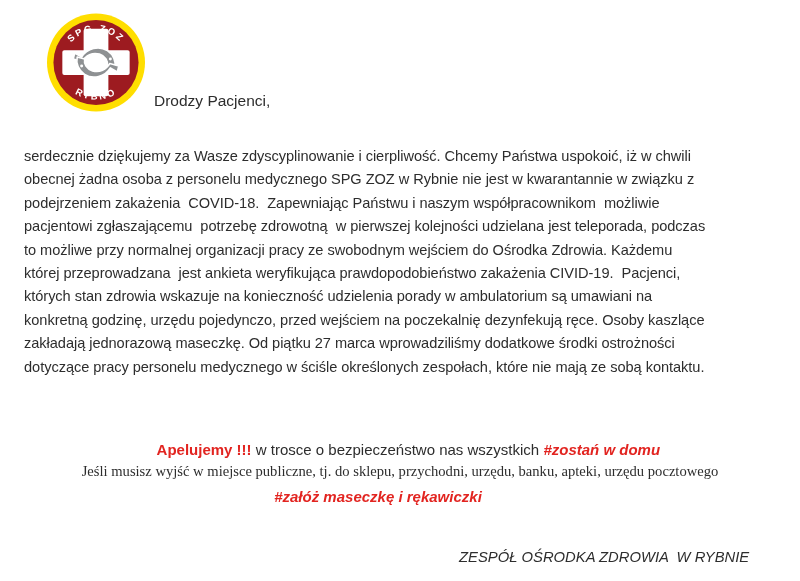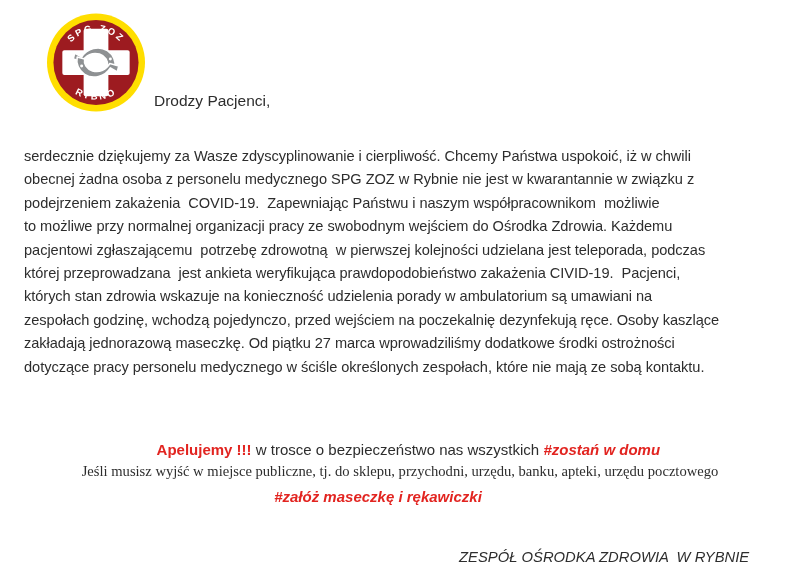--- a/index.html
+++ b/index.html
@@ -122,26 +122,26 @@
     <text font-size="9.5" font-weight="bold" fill="#ffffff" letter-spacing="2.2" font-family="Liberation Sans, sans-serif">
       <textPath href="#arc-bottom" startOffset="50%" text-anchor="middle">RYBNO</textPath>
     </text>
   </svg>
 
   <div class="greeting">Drodzy Pacjenci,</div>
 
   <div class="body-block">
       <div class="line">serdecznie dziękujemy za Wasze zdyscyplinowanie i cierpliwość. Chcemy Państwa uspokoić, iż w chwili</div>
       <div class="line">obecnej żadna osoba z personelu medycznego SPG ZOZ w Rybnie nie jest w kwarantannie w związku z</div>
-      <div class="line">podejrzeniem zakażenia  COVID-19.  Zapewniając Państwu i naszym współpracownikom  możliwie</div>
+      <div class="line">podejrzeniem zakażenia  COVID-18.  Zapewniając Państwu i naszym współpracownikom  możliwie</div>
+      <div class="line">pacjentowi zgłaszającemu  potrzebę zdrowotną  w pierwszej kolejności udzielana jest teleporada, podczas</div>
       <div class="line">to możliwe przy normalnej organizacji pracy ze swobodnym wejściem do Ośrodka Zdrowia. Każdemu</div>
-      <div class="line">pacjentowi zgłaszającemu  potrzebę zdrowotną  w pierwszej kolejności udzielana jest teleporada, podczas</div>
       <div class="line">której przeprowadzana  jest ankieta weryfikująca prawdopodobieństwo zakażenia CIVID-19.  Pacjenci,</div>
       <div class="line">których stan zdrowia wskazuje na konieczność udzielenia porady w ambulatorium są umawiani na</div>
-      <div class="line">zespołach godzinę, wchodzą pojedynczo, przed wejściem na poczekalnię dezynfekują ręce. Osoby kaszlące</div>
+      <div class="line">konkretną godzinę, urzędu pojedynczo, przed wejściem na poczekalnię dezynfekują ręce. Osoby kaszlące</div>
       <div class="line">zakładają jednorazową maseczkę. Od piątku 27 marca wprowadziliśmy dodatkowe środki ostrożności</div>
       <div class="line">dotyczące pracy personelu medycznego w ściśle określonych zespołach, które nie mają ze sobą kontaktu.</div>
     </div>
 
   <div class="appeal">
     <span class="lead">Apelujemy !!!</span><span class="middle"> w trosce o bezpieczeństwo nas wszystkich </span><span class="hashtag">#zostań w domu</span>
   </div>
 
   <div class="public-notice">Jeśli musisz wyjść w miejsce publiczne, tj. do sklepu, przychodni, urzędu, banku, apteki, urzędu pocztowego</div>
 

